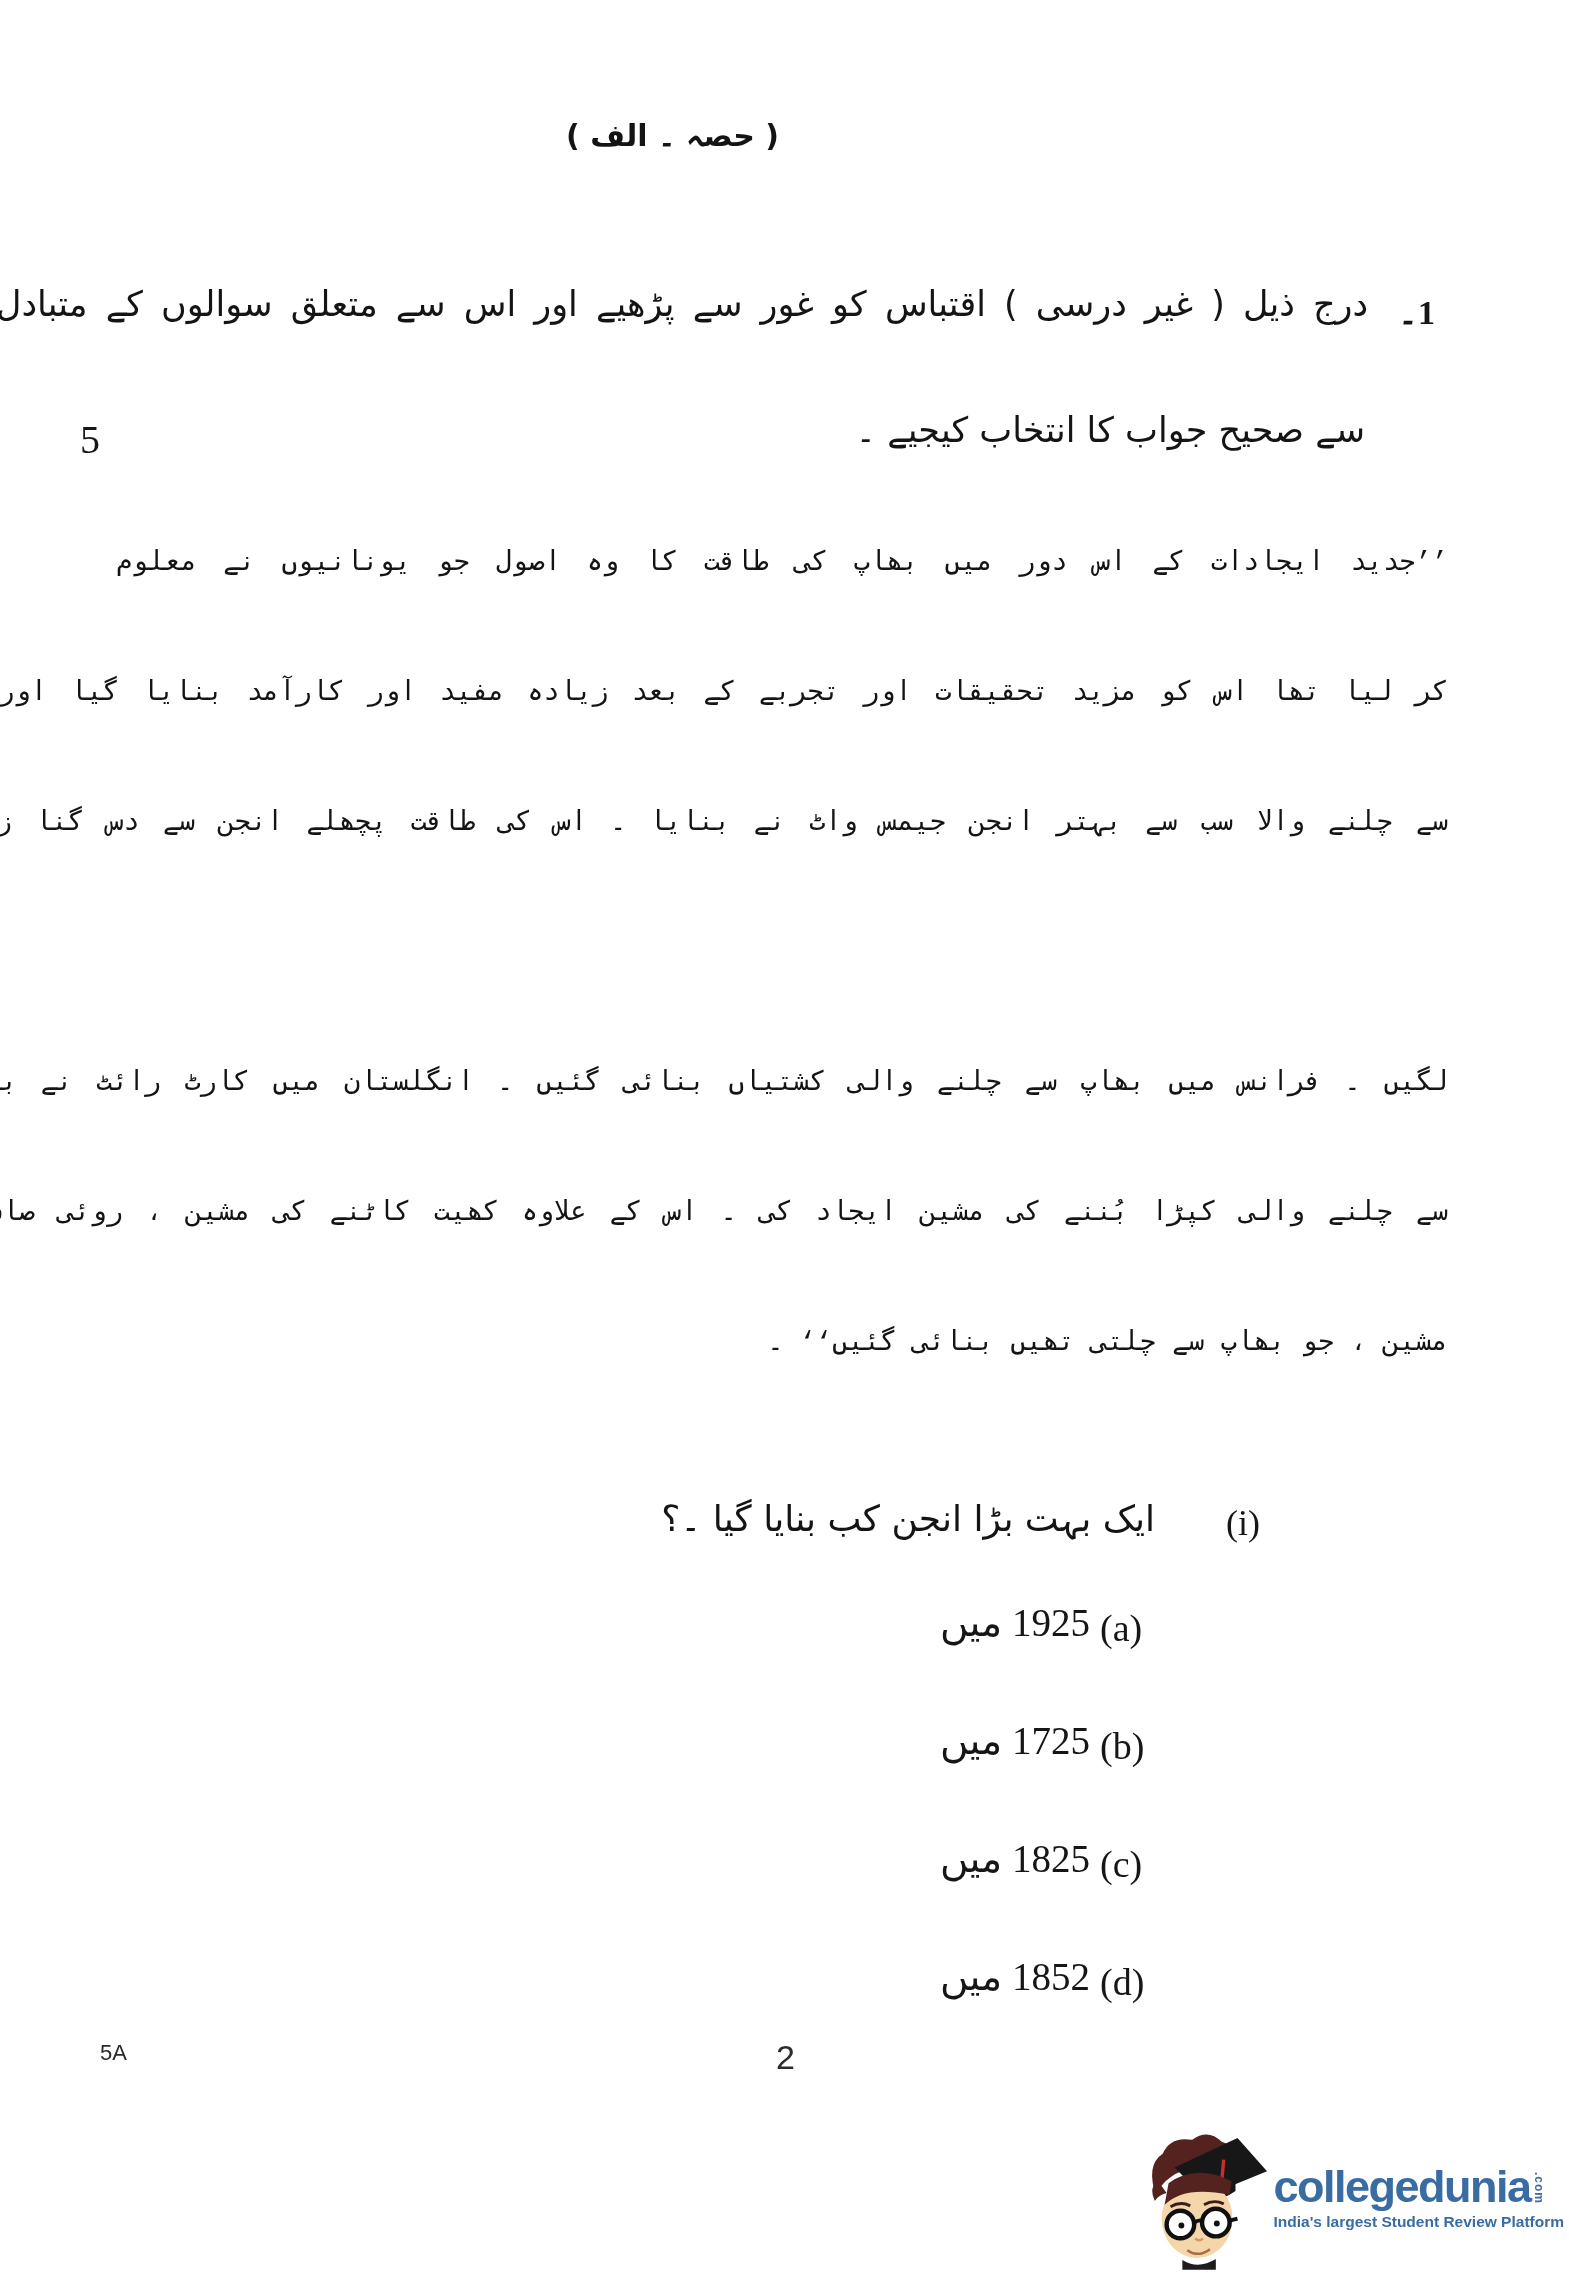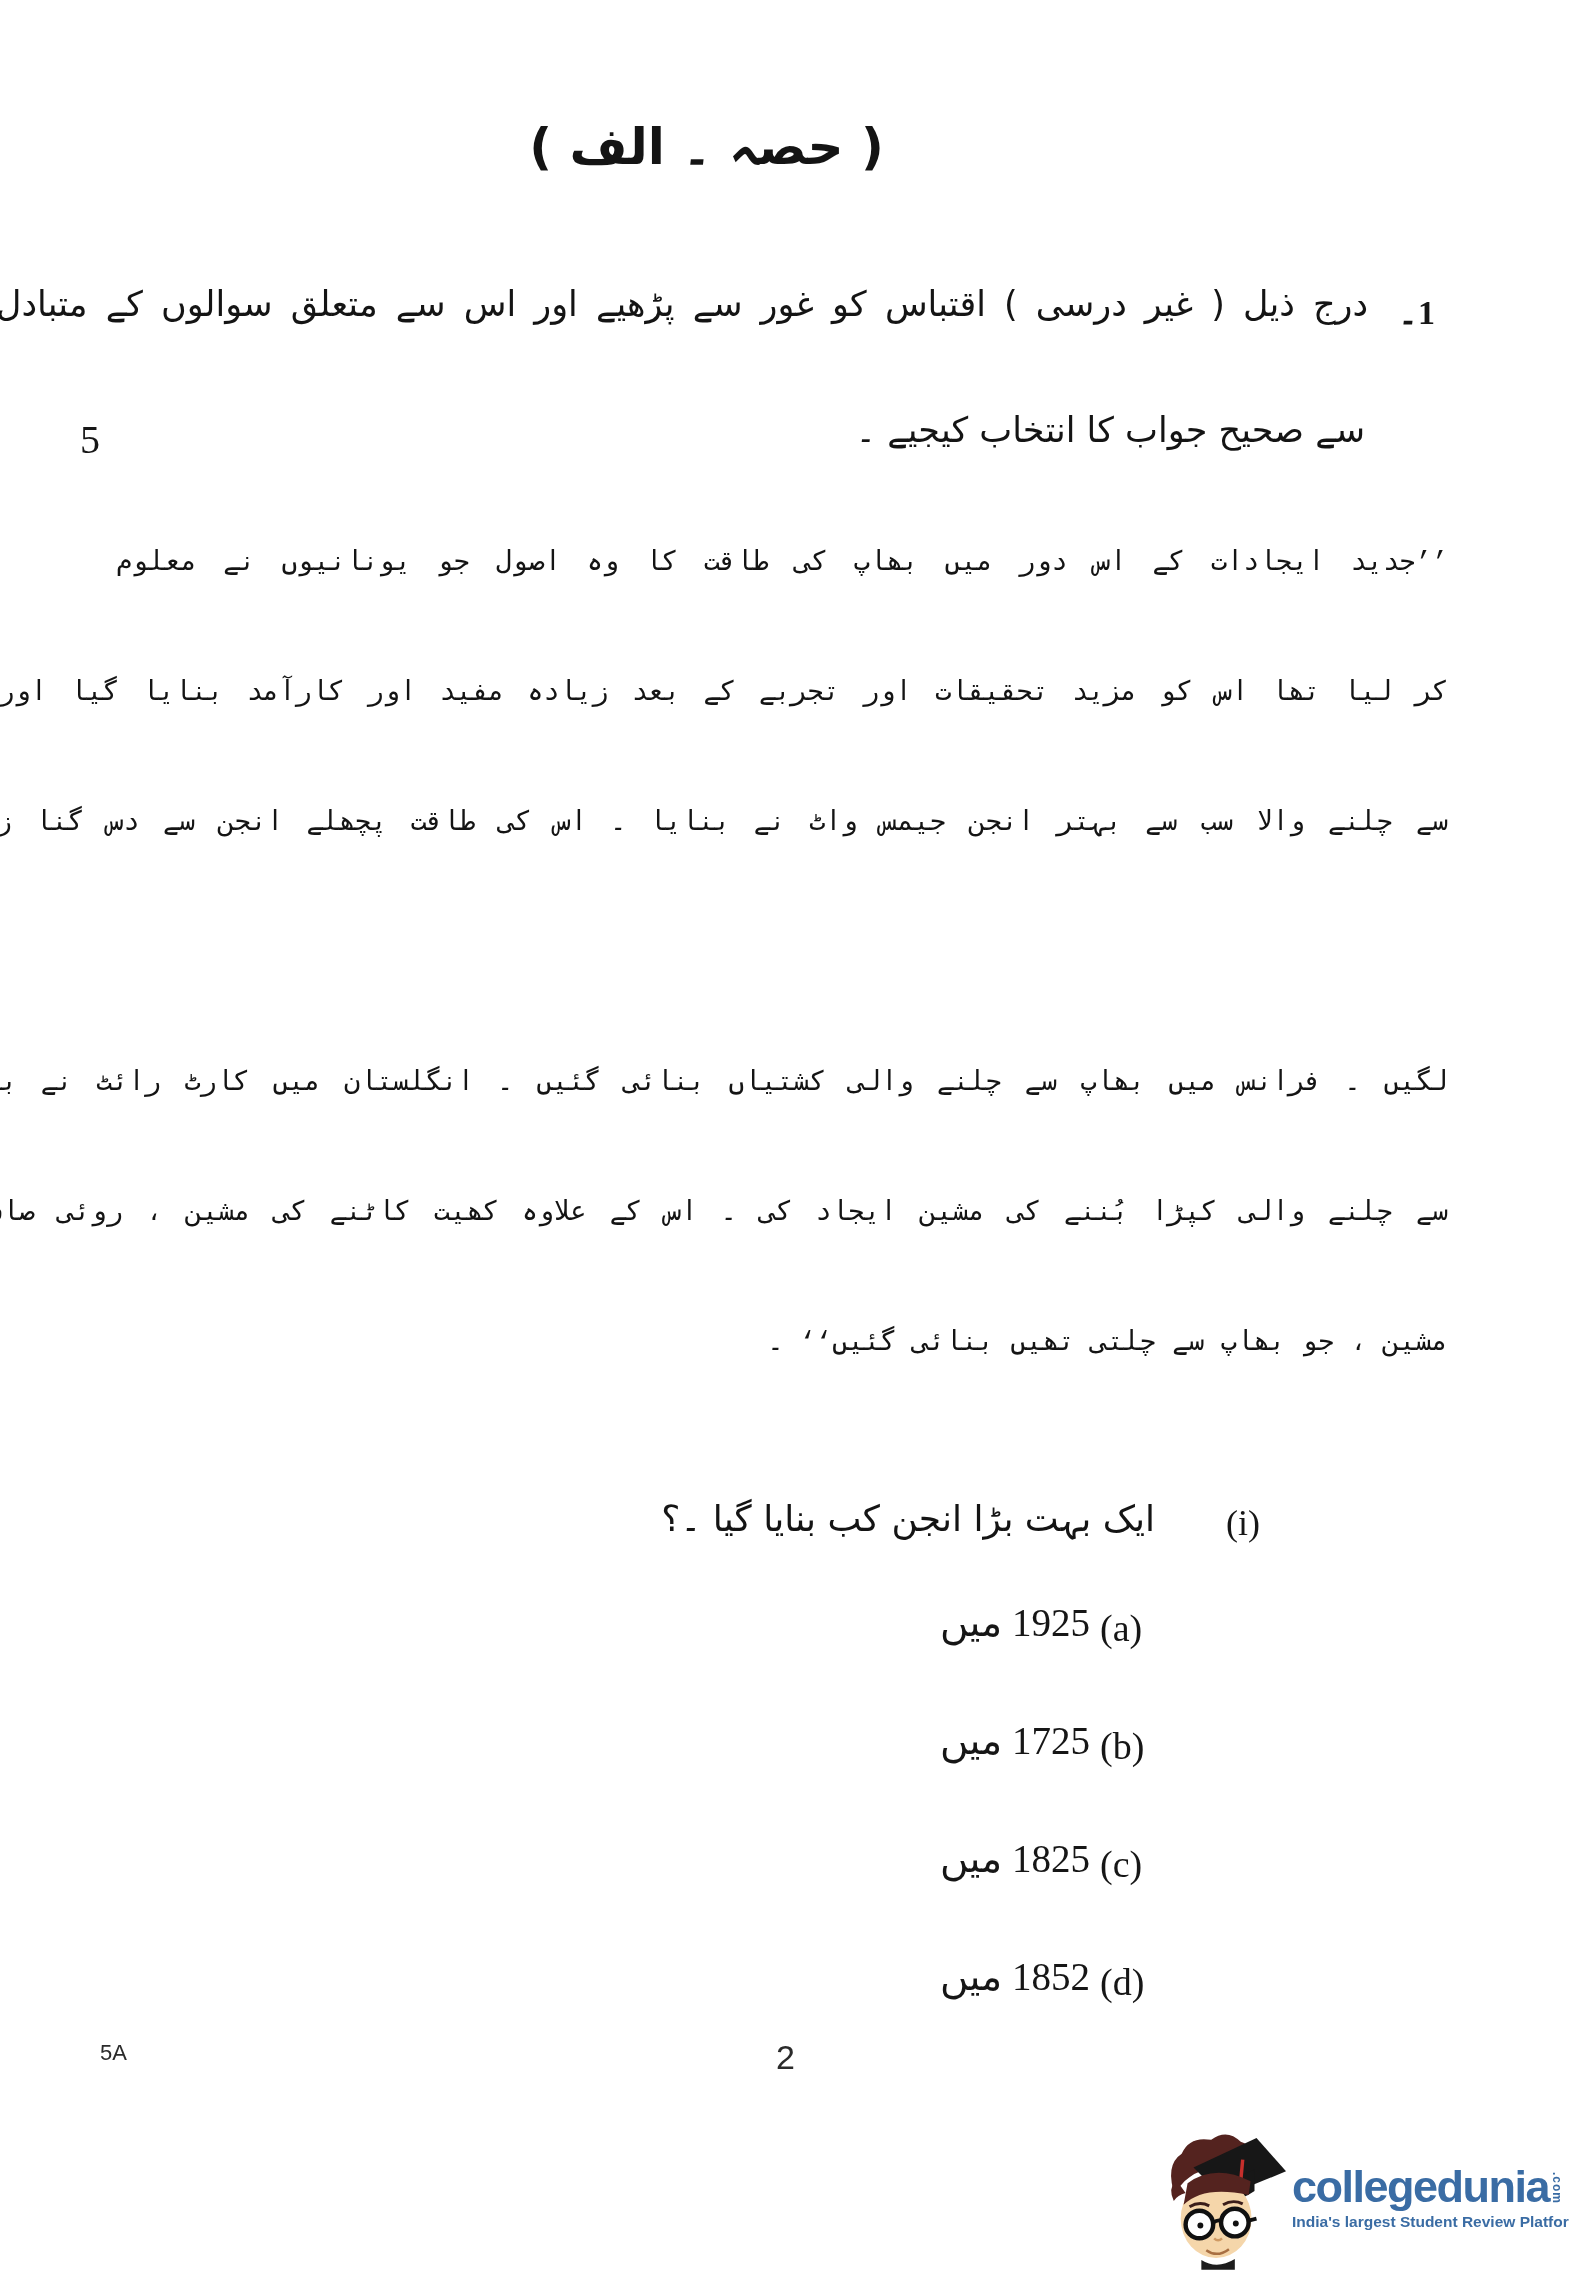--- a/index.html
+++ b/index.html
@@ -14,21 +14,21 @@
   .urdu{
     font-family:"DejaVu Sans",sans-serif;
     direction:rtl;
     unicode-bidi:isolate;
     color:#141414;
   }
   .abs{position:absolute;}
   .heading{
     top:118px;left:0;width:1345px;
     text-align:center;
-    font-size:50px;font-weight:bold;padding-left:34px;
+    font-size:30px;font-weight:bold;
   }
   .marks{
     top:416px;left:80px;
     font-size:40px;
     font-family:"Liberation Serif","DejaVu Serif",serif;
   }
   .qnum{
     top:292px;left:1398px;
     font-size:34px;font-weight:bold;
     font-family:"Liberation Serif","DejaVu Sans",serif;
@@ -85,21 +85,21 @@
     color:#2b2b2b;
   }
   .footer-page{
     top:2038px;left:776px;
     font-size:34px;
     font-family:"Liberation Sans","DejaVu Sans",sans-serif;
     color:#2b2b2b;
   }
   .logo{
     top:2120px;left:1160px;width:404px;height:154px;
-    display:flex;align-items:center;gap:4px;
+    display:flex;align-items:center;gap:4px;justify-content:flex-end;
   }
   .logo-textcol{display:flex;flex-direction:column;}
   .brand-row{display:flex;align-items:flex-end;}
   .brand{
     font-family:"Liberation Sans","DejaVu Sans",sans-serif;
     font-weight:bold;
     font-size:45px;
     letter-spacing:-1.5px;
     line-height:1;
   }

